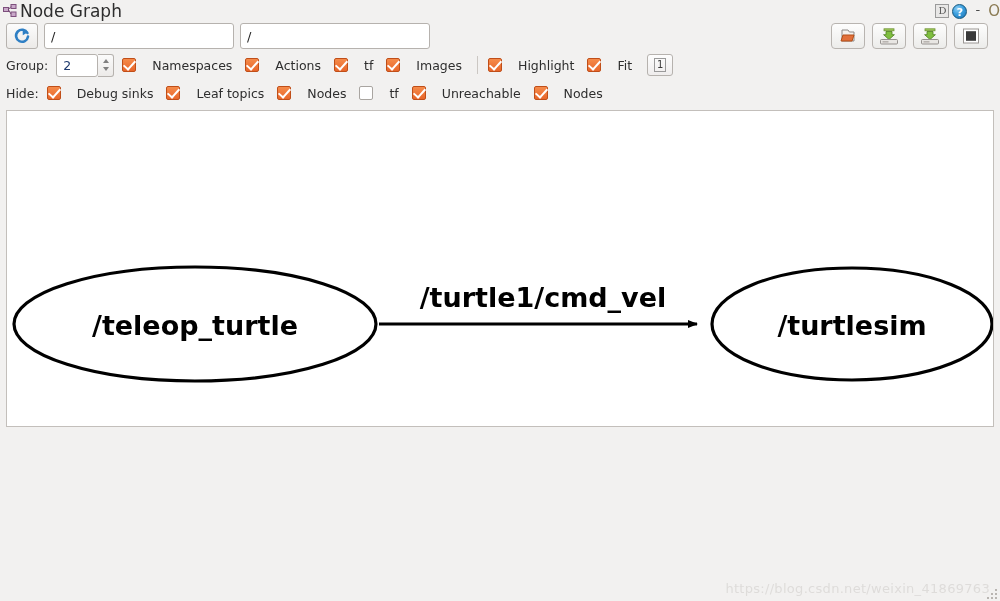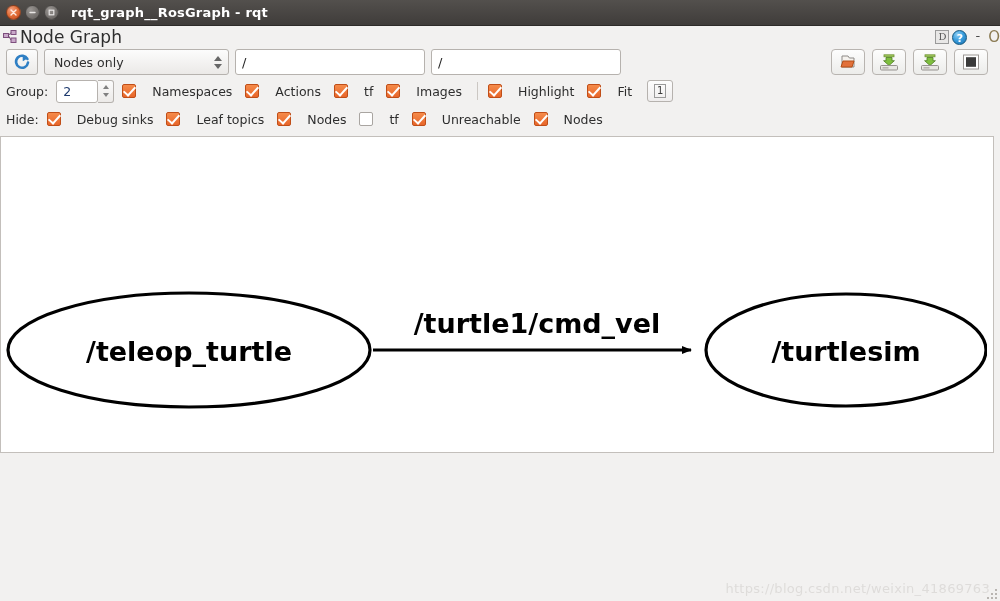--- a/index.html
+++ b/index.html
@@ -226,21 +226,21 @@
   }
   .num-btn span {
     border: 1px solid #9a9a9a;
     padding: 0 2px;
     line-height: 12px;
     font-size: 10px;
   }
 
   
   .canvas-wrap {
-    margin: 3px 6px 0 0;
+    margin: 3px 6px 0 6px;
     height: 317px;
     background: #ffffff;
     border: 1px solid #c3bfbb;
     position: relative;
     overflow: hidden;
   }
   .canvas-wrap svg { display: block; }
   .node-text {
     font-family: "DejaVu Sans", sans-serif;
     font-weight: bold;
@@ -282,40 +282,20 @@
     width: 2px; height: 2px;
     background: #b9b5b1;
     display: block;
   }
 </style>
 </head>
 <body>
 
 <div id="app">
 
-  <div class="titlebar">
-    <div class="wbtns">
-      <div class="wbtn close">
-        <svg width="7" height="7" viewBox="0 0 7 7">
-            <path d="M1 1 L6 6 M6 1 L1 6" stroke="#ffe9e0" stroke-width="1.4" fill="none" stroke-linecap="round"></path>
-          </svg>
-      </div>
-      <div class="wbtn min">
-        <svg width="7" height="7" viewBox="0 0 7 7">
-            <path d="M1 3.5 L6 3.5" stroke="#e9e7e5" stroke-width="1.4" stroke-linecap="round"></path>
-          </svg>
-      </div>
-      <div class="wbtn max">
-        <svg width="7" height="7" viewBox="0 0 7 7">
-            <rect x="1.2" y="1.2" width="4.6" height="4.6" stroke="#e9e7e5" stroke-width="1.2" fill="none"></rect>
-          </svg>
-      </div>
-    </div>
-    <div class="wtitle">rqt_graph__RosGraph - rqt</div>
-  </div>
 
   <div class="plugin-header">
     <div class="plugin-title-wrap">
       <svg class="plugin-icon" viewBox="0 0 14 14">
         <rect x="0.5" y="3.5" width="5" height="4" fill="#c9a8c9" stroke="#7d4f7d"></rect>
         <rect x="8" y="0.5" width="5" height="4" fill="#c9a8c9" stroke="#7d4f7d"></rect>
         <rect x="8" y="8" width="5" height="4.5" fill="#c9a8c9" stroke="#7d4f7d"></rect>
         <path d="M5.5 5.5 L8 2.5 M5.5 5.8 L8 10" stroke="#6b3f6b" stroke-width="0.9" fill="none"></path>
       </svg>
       <div class="plugin-title">Node Graph</div>
@@ -330,27 +310,20 @@
   </div>
 
   <div class="toolbar tb-row1">
     <div class="btn btn-refresh">
       <svg width="18" height="18" viewBox="0 0 18 18">
         <path d="M14.4 6.0 A6 6 0 1 0 15 9.6" fill="none" stroke="#2f7fc4" stroke-width="2.6" stroke-linecap="round"></path>
         <path d="M9.6 2.0 L15.4 5.0 L9.8 8.2 Z" fill="#2f7fc4"></path>
       </svg>
     </div>
 
-    <div class="combo">
-      <span class="combo-label">Nodes only</span>
-      <span class="spin-arrows">
-        <span class="up"></span>
-        <span class="down"></span>
-      </span>
-    </div>
 
     <div class="tfield tfield-1">
       <span>/</span>
     </div>
 
     <div class="tfield tfield-2">
       <span>/</span>
     </div>
 
     <div class="tb-right">

